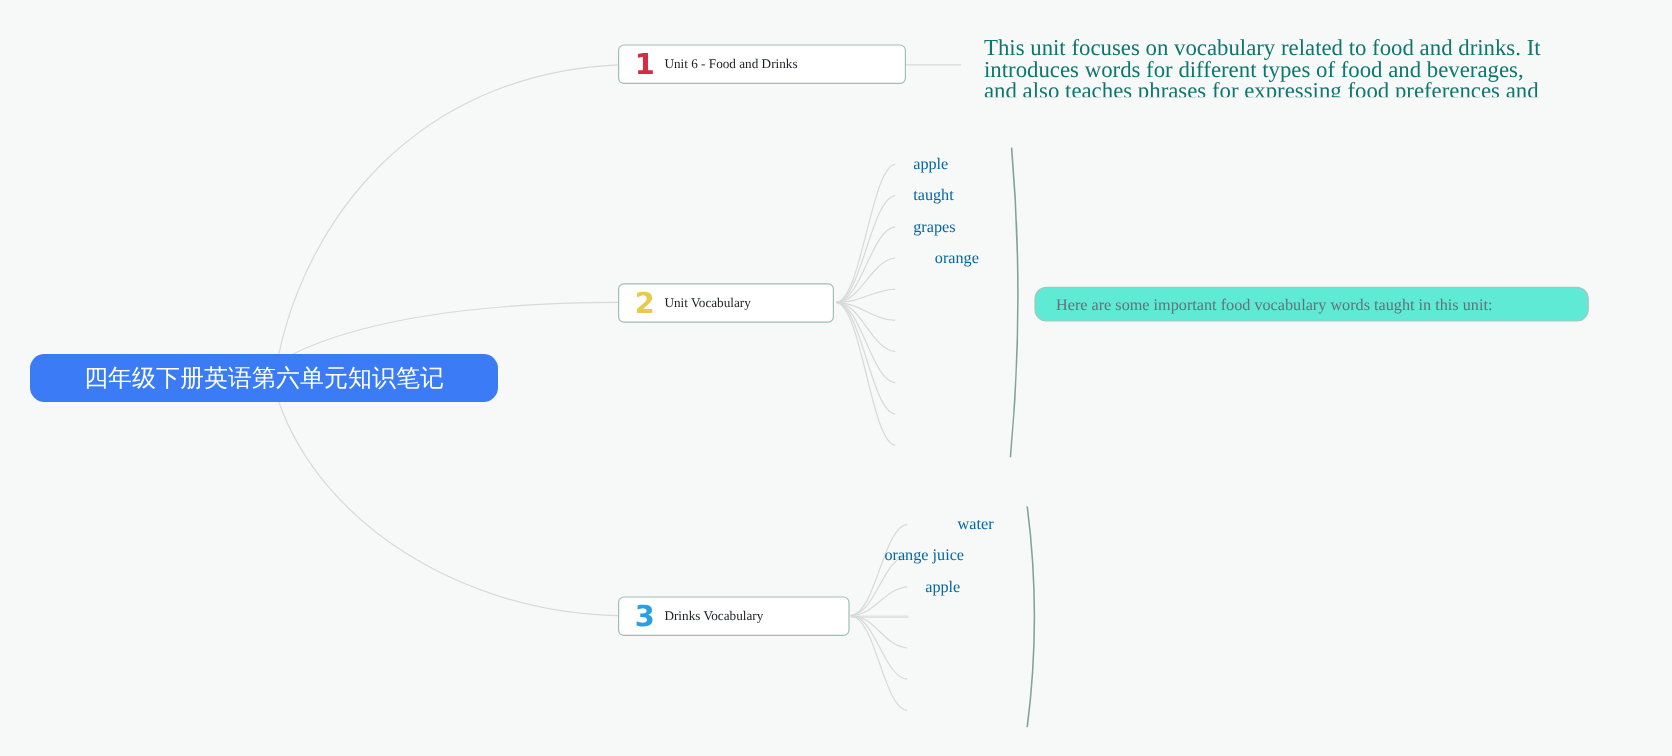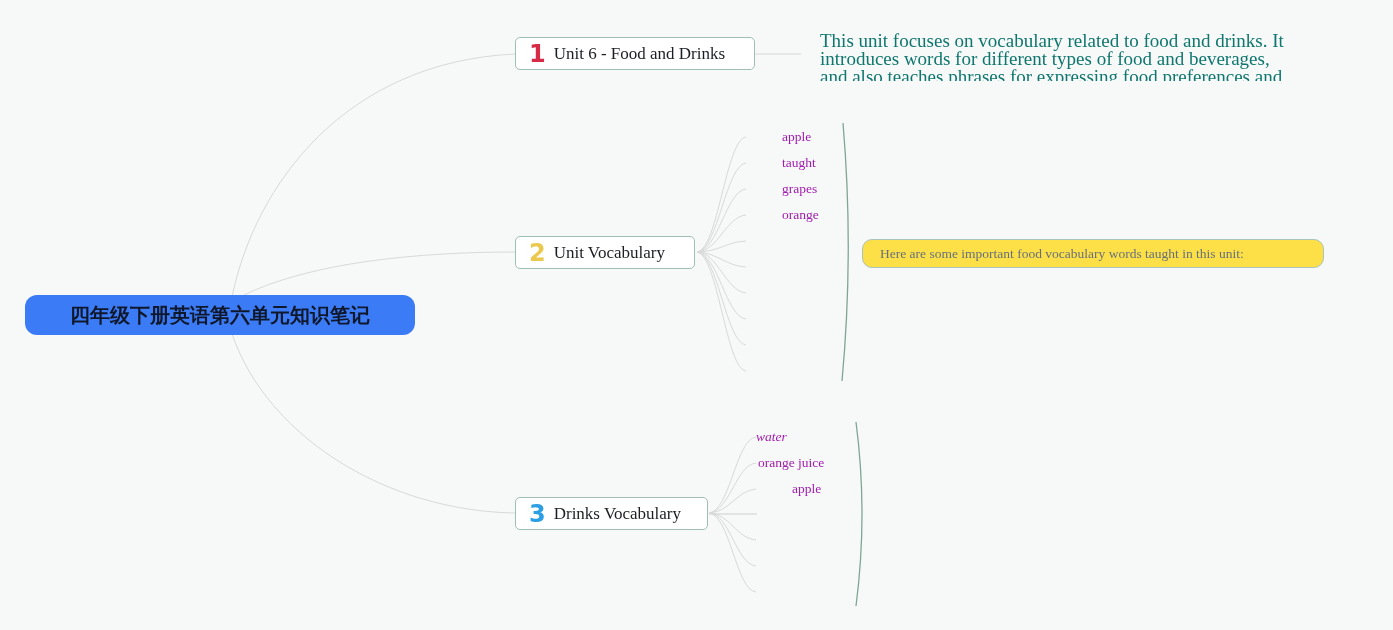--- a/index.html
+++ b/index.html
@@ -31,68 +31,67 @@
     font-weight: 800;
     font-size: 24px;
     line-height: 1;
     margin: 0 9px 0 13px;
     letter-spacing: -1px;
   }
   .num-1 { color: #d62b47; }
   .num-2 { color: #ebc94e; }
   .num-3 { color: #2b9fe3; }
   .node .label {
-    font-size: 17px;
+    font-size: 11px;
     color: #1b1f23;
     white-space: nowrap;
   }
 
   .root-node {
     position: absolute;
     left: 25px; top: 295px;
     width: 390px; height: 40px;
     background: #3b7cf6;
     border-radius: 12px;
     display: flex;
     align-items: center;
     justify-content: center;
     cursor: pointer;
   }
   .root-node .root-label {
     font-family: "DejaVu Sans", sans-serif;
-    font-weight: 700;
+    font-weight: 400;
     font-size: 20px;
-    color: #0f172a;
+    color: #ffffff;
     white-space: nowrap;
   }
 
   .note-text {
     position: absolute;
     left: 820px; top: 32px;
     width: 468px; height: 49px;
     overflow: hidden;
     font-size: 19px;
     line-height: 18px;
     color: #0f766e;
     cursor: text;
   }
 
   .leaf-item {
     position: absolute;
     font-size: 13.5px;
-    color: #a21caf;
+    color: #0369a1;
     white-space: nowrap;
     cursor: pointer;
-    margin-left: 21px;
   }
 
   .summary-box {
     position: absolute;
     height: 29px;
-    background: #fde047;
+    background: #5eead4;
     border: 1px solid #a9c5ba;
     border-radius: 10px;
     display: flex;
     align-items: center;
     padding-left: 17px;
     cursor: pointer;
   }
   .summary-box .summary-label {
     font-size: 13.5px;
     color: #66707c;
@@ -152,26 +151,26 @@
   </div>
   <div class="note-text">This unit focuses on vocabulary related to food and drinks. It introduces words for different types of food and beverages, and also teaches phrases for expressing food preferences and ordering at a restaurant.</div>
 
   <div class="node" id="topic-food">
     <span class="num num-2">2</span>
     <span class="label">Unit Vocabulary</span>
   </div>
   <div class="leaf-item" style="left:761px; top:129px;">apple</div>
   <div class="leaf-item" style="left:761px; top:155px;">taught</div>
   <div class="leaf-item" style="left:761px; top:181px;">grapes</div>
-  <div class="leaf-item" style="left:761px; top:207px;">orange</div>
+  <div class="leaf-item" style="left:779px; top:207px;">orange</div>
   <div class="summary-box" id="food-summary">
     <span class="summary-label">Here are some important food vocabulary words taught in this unit:</span>
   </div>
 
   <div class="node" id="topic-drinks">
     <span class="num num-3">3</span>
     <span class="label">Drinks Vocabulary</span>
   </div>
-  <div class="leaf-item" style="left:735px; top:429px;font-style:italic;">water</div>
+  <div class="leaf-item" style="left:798px; top:429px;">water</div>
   <div class="leaf-item" style="left:737px; top:455px;">orange juice</div>
   <div class="leaf-item" style="left:771px; top:481px;">apple</div>
 
 </div>
 
 </body></html>

